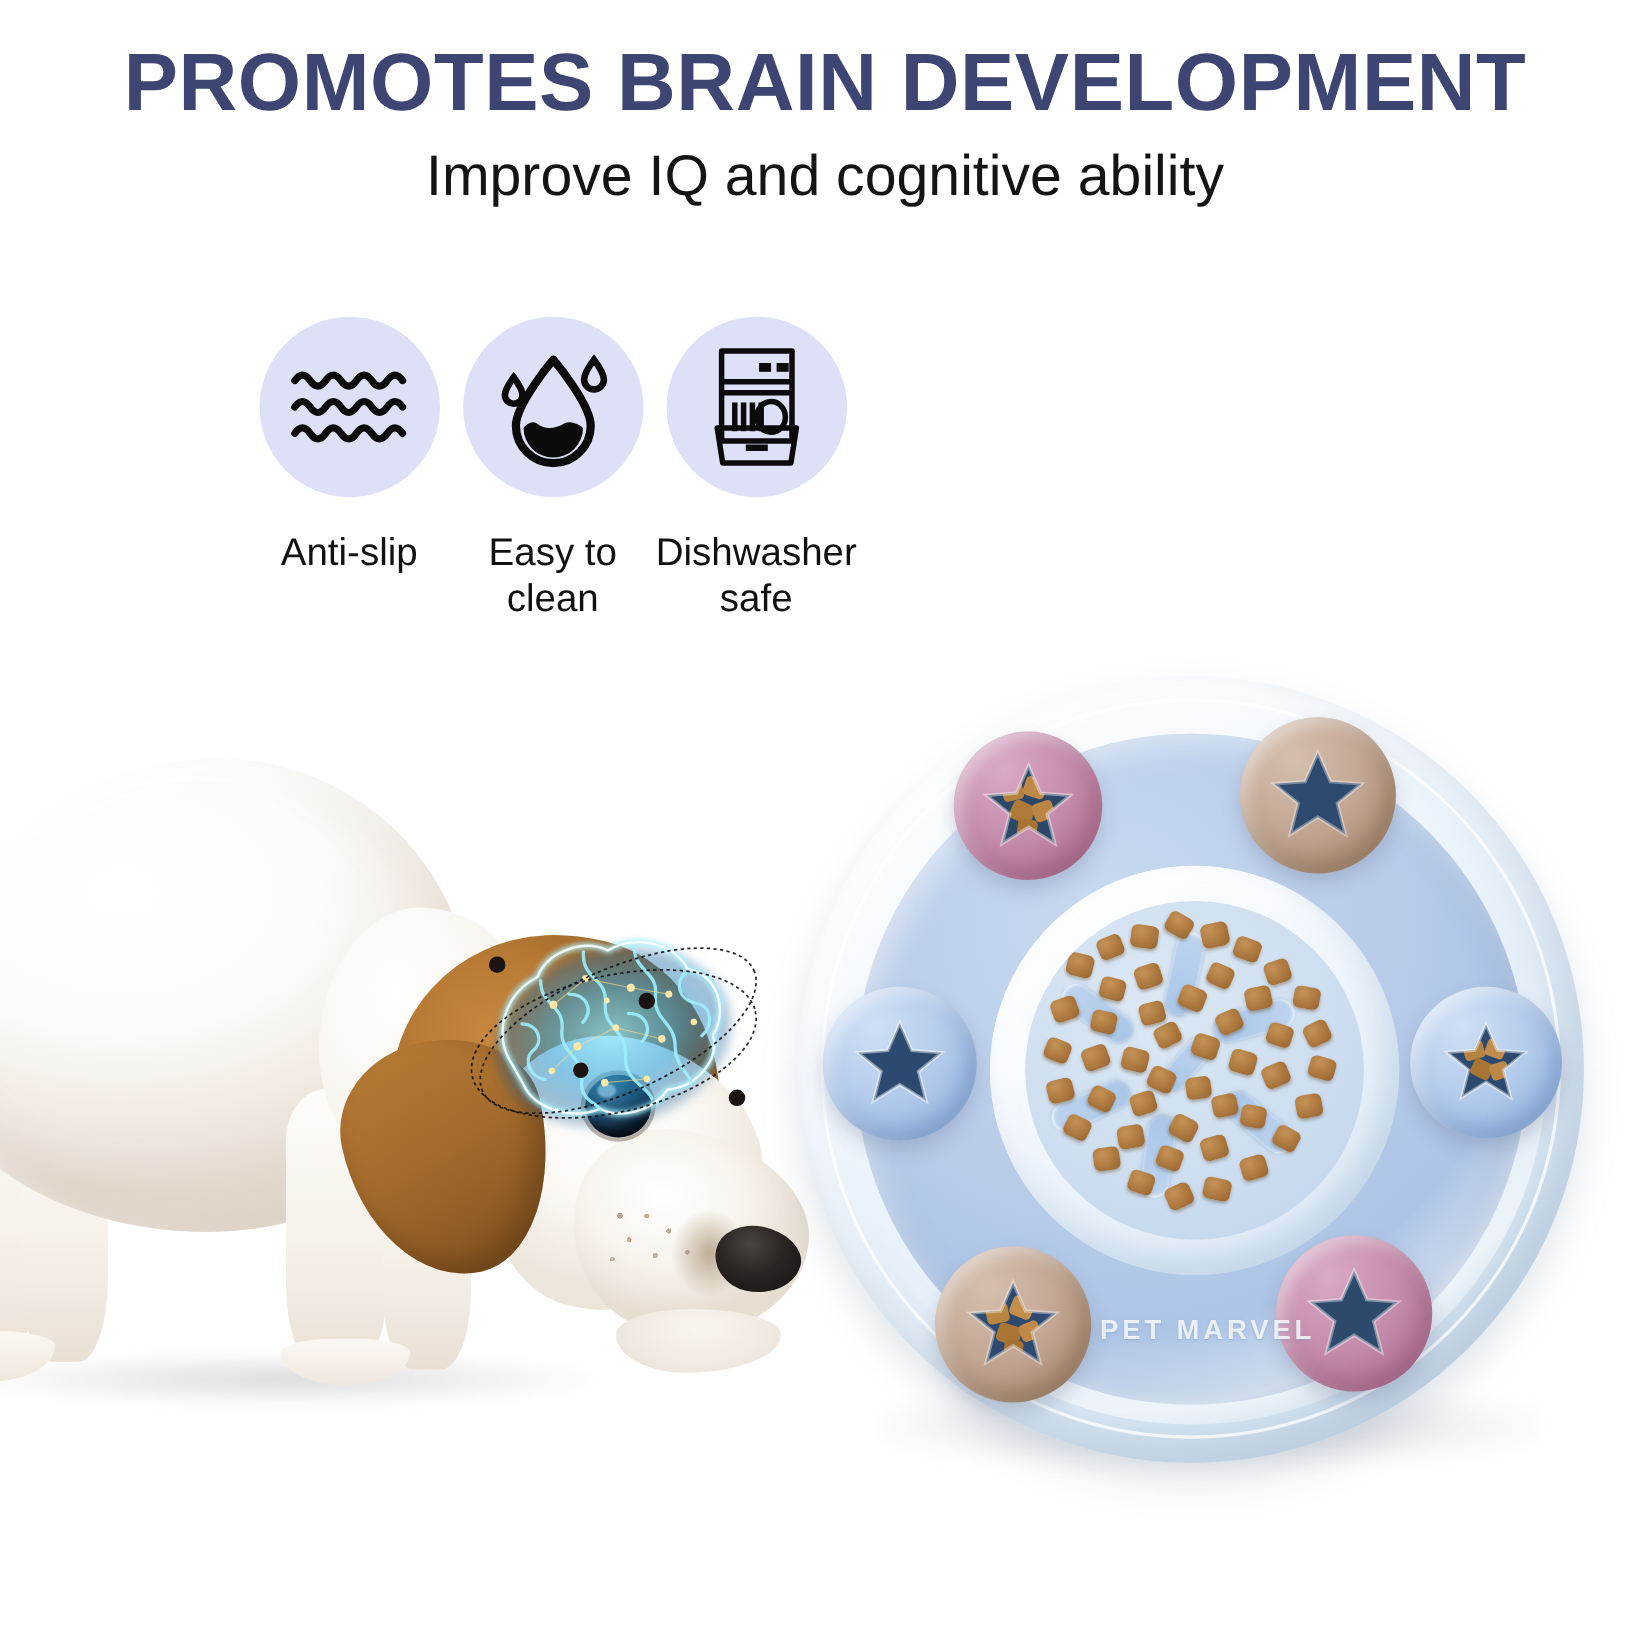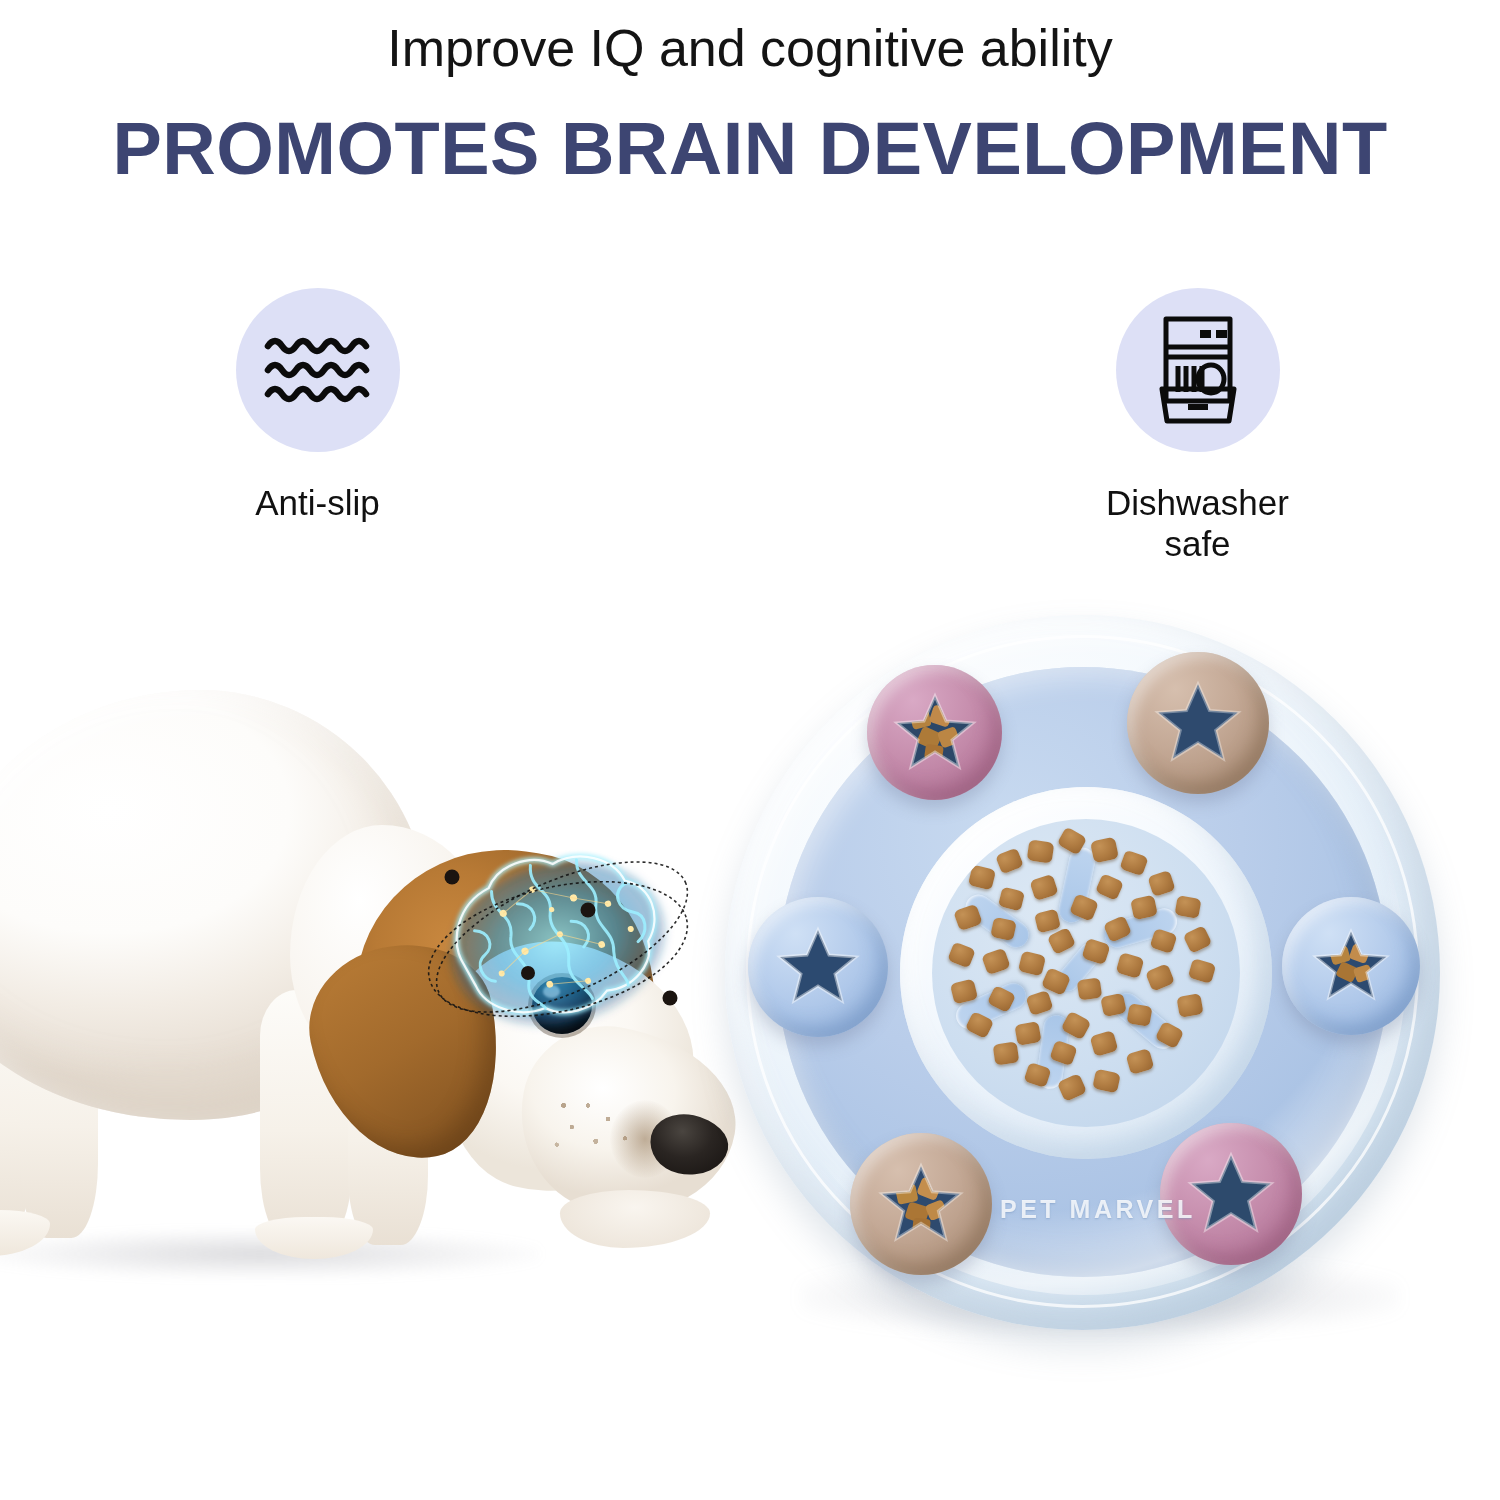--- a/index.html
+++ b/index.html
@@ -31,21 +31,21 @@
     margin-top:22px;
     line-height:1.0;
   }
 
   
   #features {
     position:absolute;
     top:288px; left:225px;
     width:1065px;
     display:flex;
-    justify-content:space-between;
+    justify-content:flex-start;
   }
   .feature { width:185px; display:flex; flex-direction:column; align-items:center; }
   .feature-circle {
     width:164px; height:164px;
     border-radius:50%;
     background:#DDE0F6;
     display:flex; align-items:center; justify-content:center;
     flex:0 0 auto;
   }
   .feature-label {
@@ -265,39 +265,53 @@
     font-size:25px; letter-spacing:3.5px; font-weight:bold;
     color:rgba(255,255,255,0.80);
     text-shadow:0 1px 2px rgba(120,150,190,0.55);
     white-space:nowrap;
   }
 </style>
 </head>
 <body>
 
 <div id="header">
+  <div id="headline">PROMOTES BRAIN DEVELOPMENT</div>
   <div id="subhead">Improve IQ and cognitive ability</div>
-  <div id="headline">PROMOTES BRAIN DEVELOPMENT</div>
 </div>
 
 <div id="features">
 
   <div class="feature">
     <div class="feature-circle">
       <svg width="112" height="80" viewBox="0 0 112 80">
         <g fill="none" stroke="#0b0b0b" stroke-width="6.5" stroke-linecap="round" stroke-linejoin="round">
           <path d="M6 16 Q13 6 20 16 T34 16 T48 16 T62 16 T76 16 T90 16 T104 16"></path>
           <path d="M6 40 Q13 30 20 40 T34 40 T48 40 T62 40 T76 40 T90 40 T104 40"></path>
           <path d="M6 64 Q13 54 20 64 T34 64 T48 64 T62 64 T76 64 T90 64 T104 64"></path>
         </g>
       </svg>
     </div>
     <div class="feature-label">Anti-slip</div>
   </div>
 
+  <div class="feature">
+    <div class="feature-circle">
+      <svg width="104" height="110" viewBox="0 0 104 110">
+        <path d="M52 12 C52 12 86 52 86 72 A34 34 0 0 1 18 72 C18 52 52 12 52 12 Z" fill="none" stroke="#0b0b0b" stroke-width="7.5" stroke-linejoin="round"></path>
+        <path d="M25 74 A27 27 0 0 0 79 74 C79 74 70 66 62 70 C53 75 45 76 37 70 C31 66 25 74 25 74 Z" fill="#0b0b0b"></path>
+        <path d="M89 12 C89 12 98 24 98 30 A9 9 0 0 1 80 30 C80 24 89 12 89 12 Z" fill="none" stroke="#0b0b0b" stroke-width="6"></path>
+        <path d="M16 28 C16 28 24 39 24 44 A8 8 0 0 1 8 44 C8 39 16 28 16 28 Z" fill="none" stroke="#0b0b0b" stroke-width="6"></path>
+      </svg>
+    </div>
+    <div class="feature-label fw-2">
+      <span>Easy to</span><br>
+      <span>clean</span>
+    </div>
+  </div>
 
   <div class="feature">
     <div class="feature-circle">
       <svg width="106" height="114" viewBox="0 0 106 114">
         <g fill="none" stroke="#0b0b0b" stroke-width="5" stroke-linejoin="round">
           <rect x="21" y="6" width="64" height="82"></rect>
           <line x1="21" y1="34" x2="85" y2="34"></line>
           <line x1="21" y1="44" x2="85" y2="44"></line>
           <rect x="55" y="17" width="11" height="8" fill="#0b0b0b" stroke="none"></rect>
           <rect x="71" y="17" width="11" height="8" fill="#0b0b0b" stroke="none"></rect>

